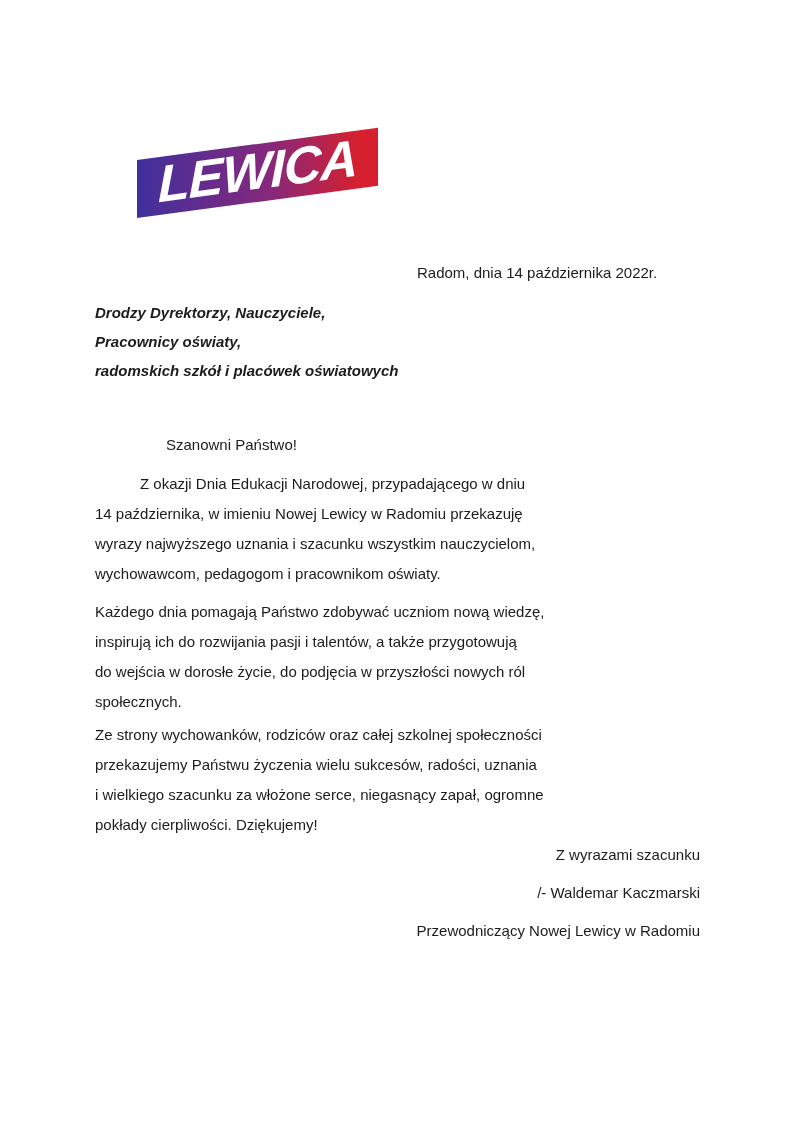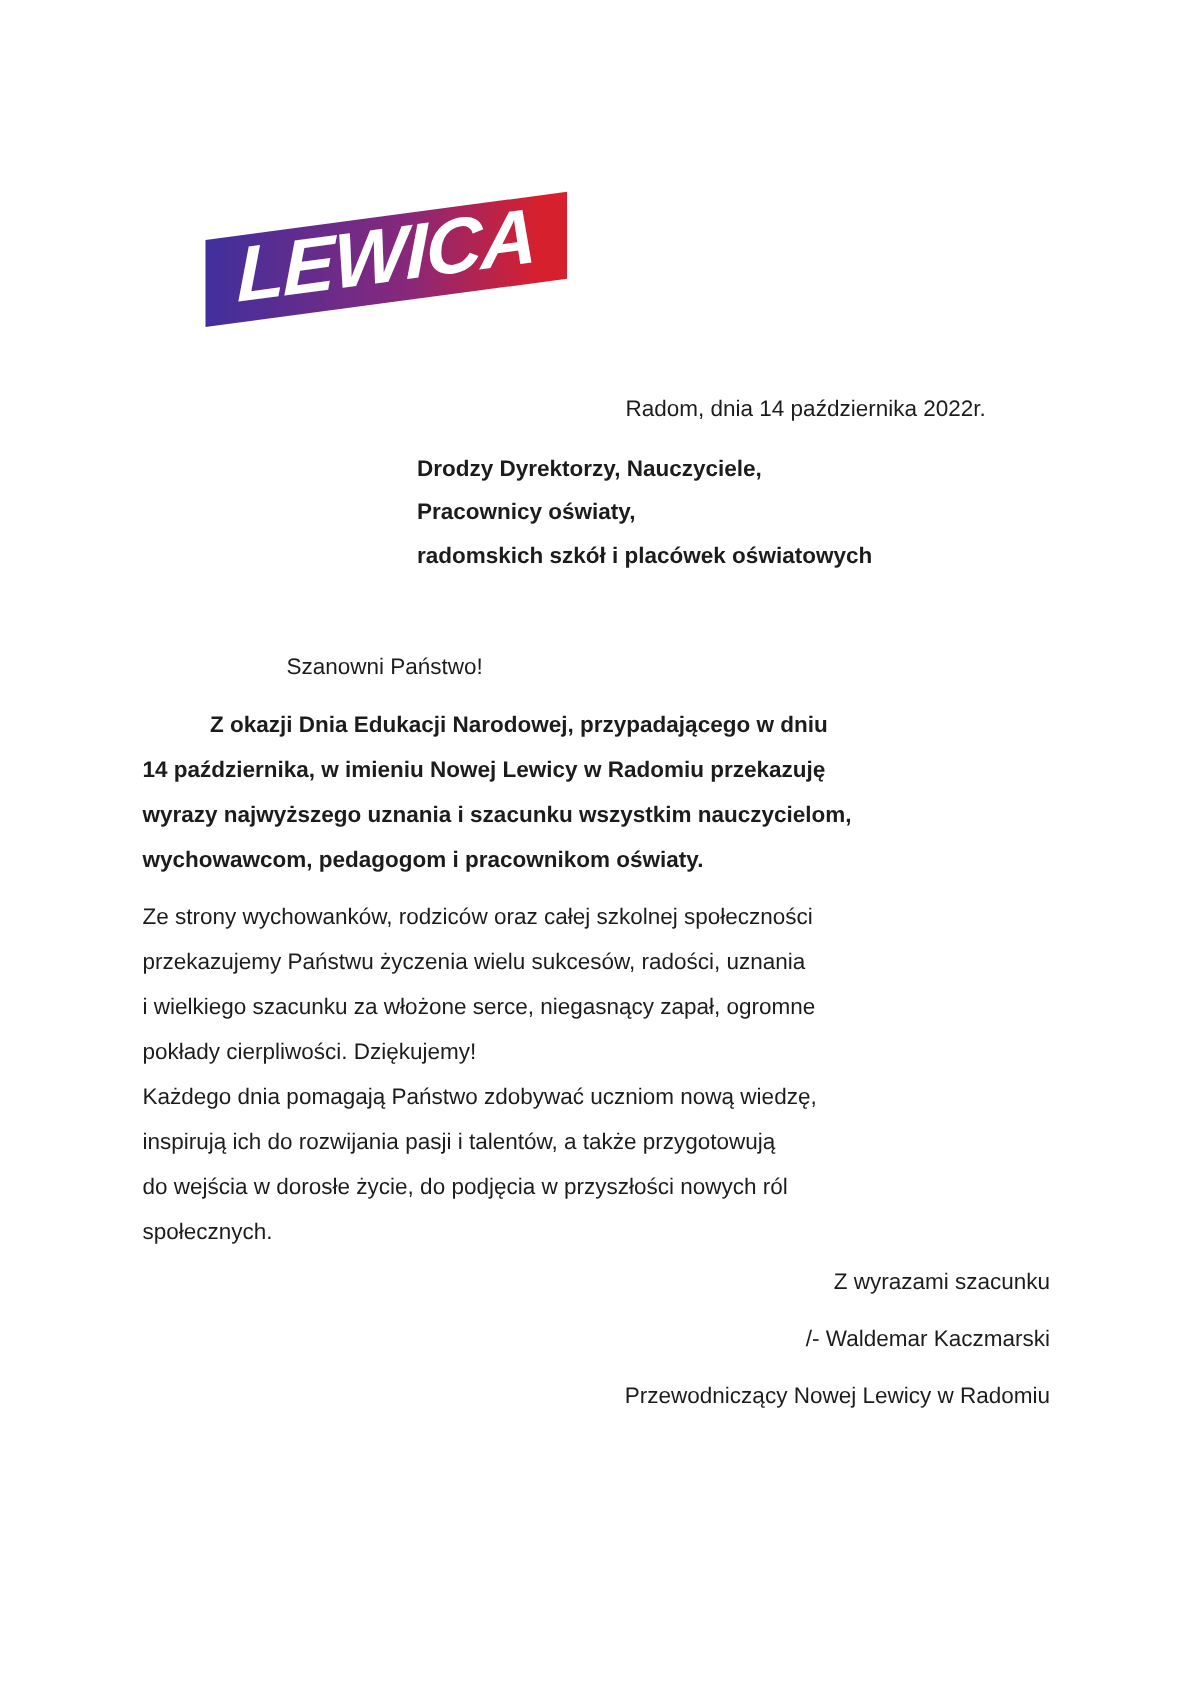--- a/index.html
+++ b/index.html
@@ -47,30 +47,30 @@
     line-height: 30px;
   }
   .dateline {
     margin-left: 322px;
     margin-bottom: 10px;
     white-space: nowrap;
   }
   .addressee {
     font-weight: bold;
     line-height: 29px;
-    margin-left: 183px;
     margin-bottom: 45px;
     white-space: pre-line;
+    font-style: italic;
   }
   .salutation {
-    margin-left: 96px;
+    margin-left: 71px;
     margin-bottom: 9px;
   }
   .para { white-space: pre-line; }
-  .para.indent { text-indent: 45px; font-weight: bold; }
+  .para.indent { text-indent: 45px; }
   .mb8 { margin-bottom: 8px; }
   .mb3 { margin-bottom: 3px; }
   .mb0 { margin-bottom: 0; }
   .mb6 { margin-bottom: 6px; }
   .signature {
     margin-left: 215px;
     width: 390px;
     text-align: center;
   }
   .signature > div {
@@ -97,29 +97,29 @@
 Pracownicy oświaty,
 radomskich szkół i placówek oświatowych</div>
 
     <div class="salutation">Szanowni Państwo!</div>
 
     <p class="para indent mb8">Z okazji Dnia Edukacji Narodowej, przypadającego w dniu
 14 października, w imieniu Nowej Lewicy w Radomiu przekazuję
 wyrazy najwyższego uznania i szacunku wszystkim nauczycielom,
 wychowawcom, pedagogom i pracownikom oświaty.</p>
 
+    <p class="para mb3">Każdego dnia pomagają Państwo zdobywać uczniom nową wiedzę,
+inspirują ich do rozwijania pasji i talentów, a także przygotowują
+do wejścia w dorosłe życie, do podjęcia w przyszłości nowych ról
+społecznych.</p>
+
     <p class="para mb0">Ze strony wychowanków, rodziców oraz całej szkolnej społeczności
 przekazujemy Państwu życzenia wielu sukcesów, radości, uznania
 i wielkiego szacunku za włożone serce, niegasnący zapał, ogromne
 pokłady cierpliwości. Dziękujemy!</p>
-
-    <p class="para mb3">Każdego dnia pomagają Państwo zdobywać uczniom nową wiedzę,
-inspirują ich do rozwijania pasji i talentów, a także przygotowują
-do wejścia w dorosłe życie, do podjęcia w przyszłości nowych ról
-społecznych.</p>
 
 
     <div class="signature">
       <div>Z wyrazami szacunku</div>
       <div>/- Waldemar Kaczmarski</div>
       <div>Przewodniczący Nowej Lewicy w Radomiu</div>
     </div>
 
   </div>
 </div>

